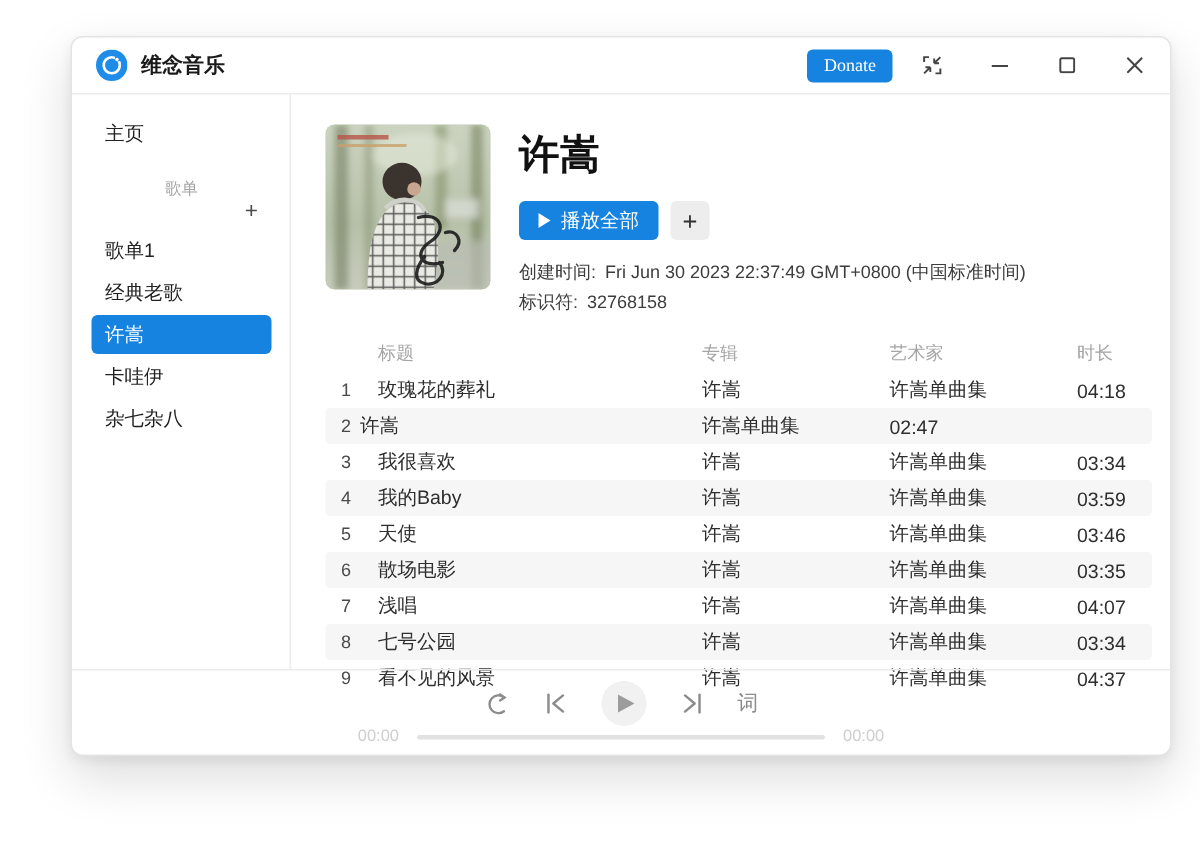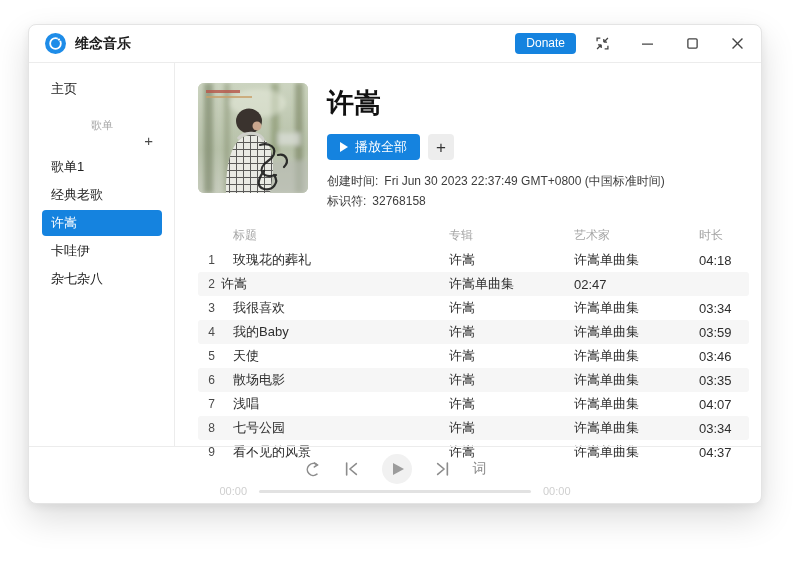--- a/index.html
+++ b/index.html
@@ -5,33 +5,33 @@
   * { box-sizing: border-box; margin: 0; padding: 0; }
   html,body { width:800px; height:565px; }
   body {
     background:#ffffff;
     font-family:"Liberation Sans", sans-serif;
     position:relative; overflow:hidden;
   }
   :root { --accent:#1583df; }
 
   .window {
-    position:absolute; left:28px; top:24px; width:734px; height:480px;
+    position:absolute; left:47px; top:24px; width:734px; height:480px;
     background:#fff; border:1px solid #e4e4e4; border-radius:8px;
     box-shadow:0 14px 34px rgba(0,0,0,.14), 0 3px 8px rgba(0,0,0,.06);
     overflow:hidden; display:flex; flex-direction:column;
   }
 
   
   .titlebar { flex:0 0 38px; display:flex; align-items:center; padding:0 16px; border-bottom:1px solid #ececec; }
   .logo { width:21px; height:21px; margin-right:9px; flex:0 0 21px; }
   .app-title { font-size:14px; font-weight:bold; color:#1a1a1a; }
   .tb-spacer { flex:1; }
   .donate-btn { background:var(--accent); color:#fff; font-size:12px; border:none; border-radius:4px;
-    padding:3px 11px 4px; cursor:pointer; margin-right:18px; font-family:Liberation Sans, sans-serif; }
+    padding:3px 11px 4px; cursor:pointer; margin-right:18px; font-family:Liberation Serif, serif; }
   .win-controls { display:flex; align-items:center; gap:29px; color:#444; }
   .win-btn { display:flex; align-items:center; justify-content:center; width:16px; height:16px; cursor:pointer; }
   .win-btn svg { display:block; }
 
   
   .main { flex:1; display:flex; min-height:0; }
 
   .sidebar { flex:0 0 146px; border-right:1px solid #ececec; padding:13px 12px 0 13px; }
   .side-item { height:26px; display:flex; align-items:center; font-size:13px; color:#222;
     padding:0 9px; border-radius:4px; margin-bottom:2px; cursor:pointer; }

